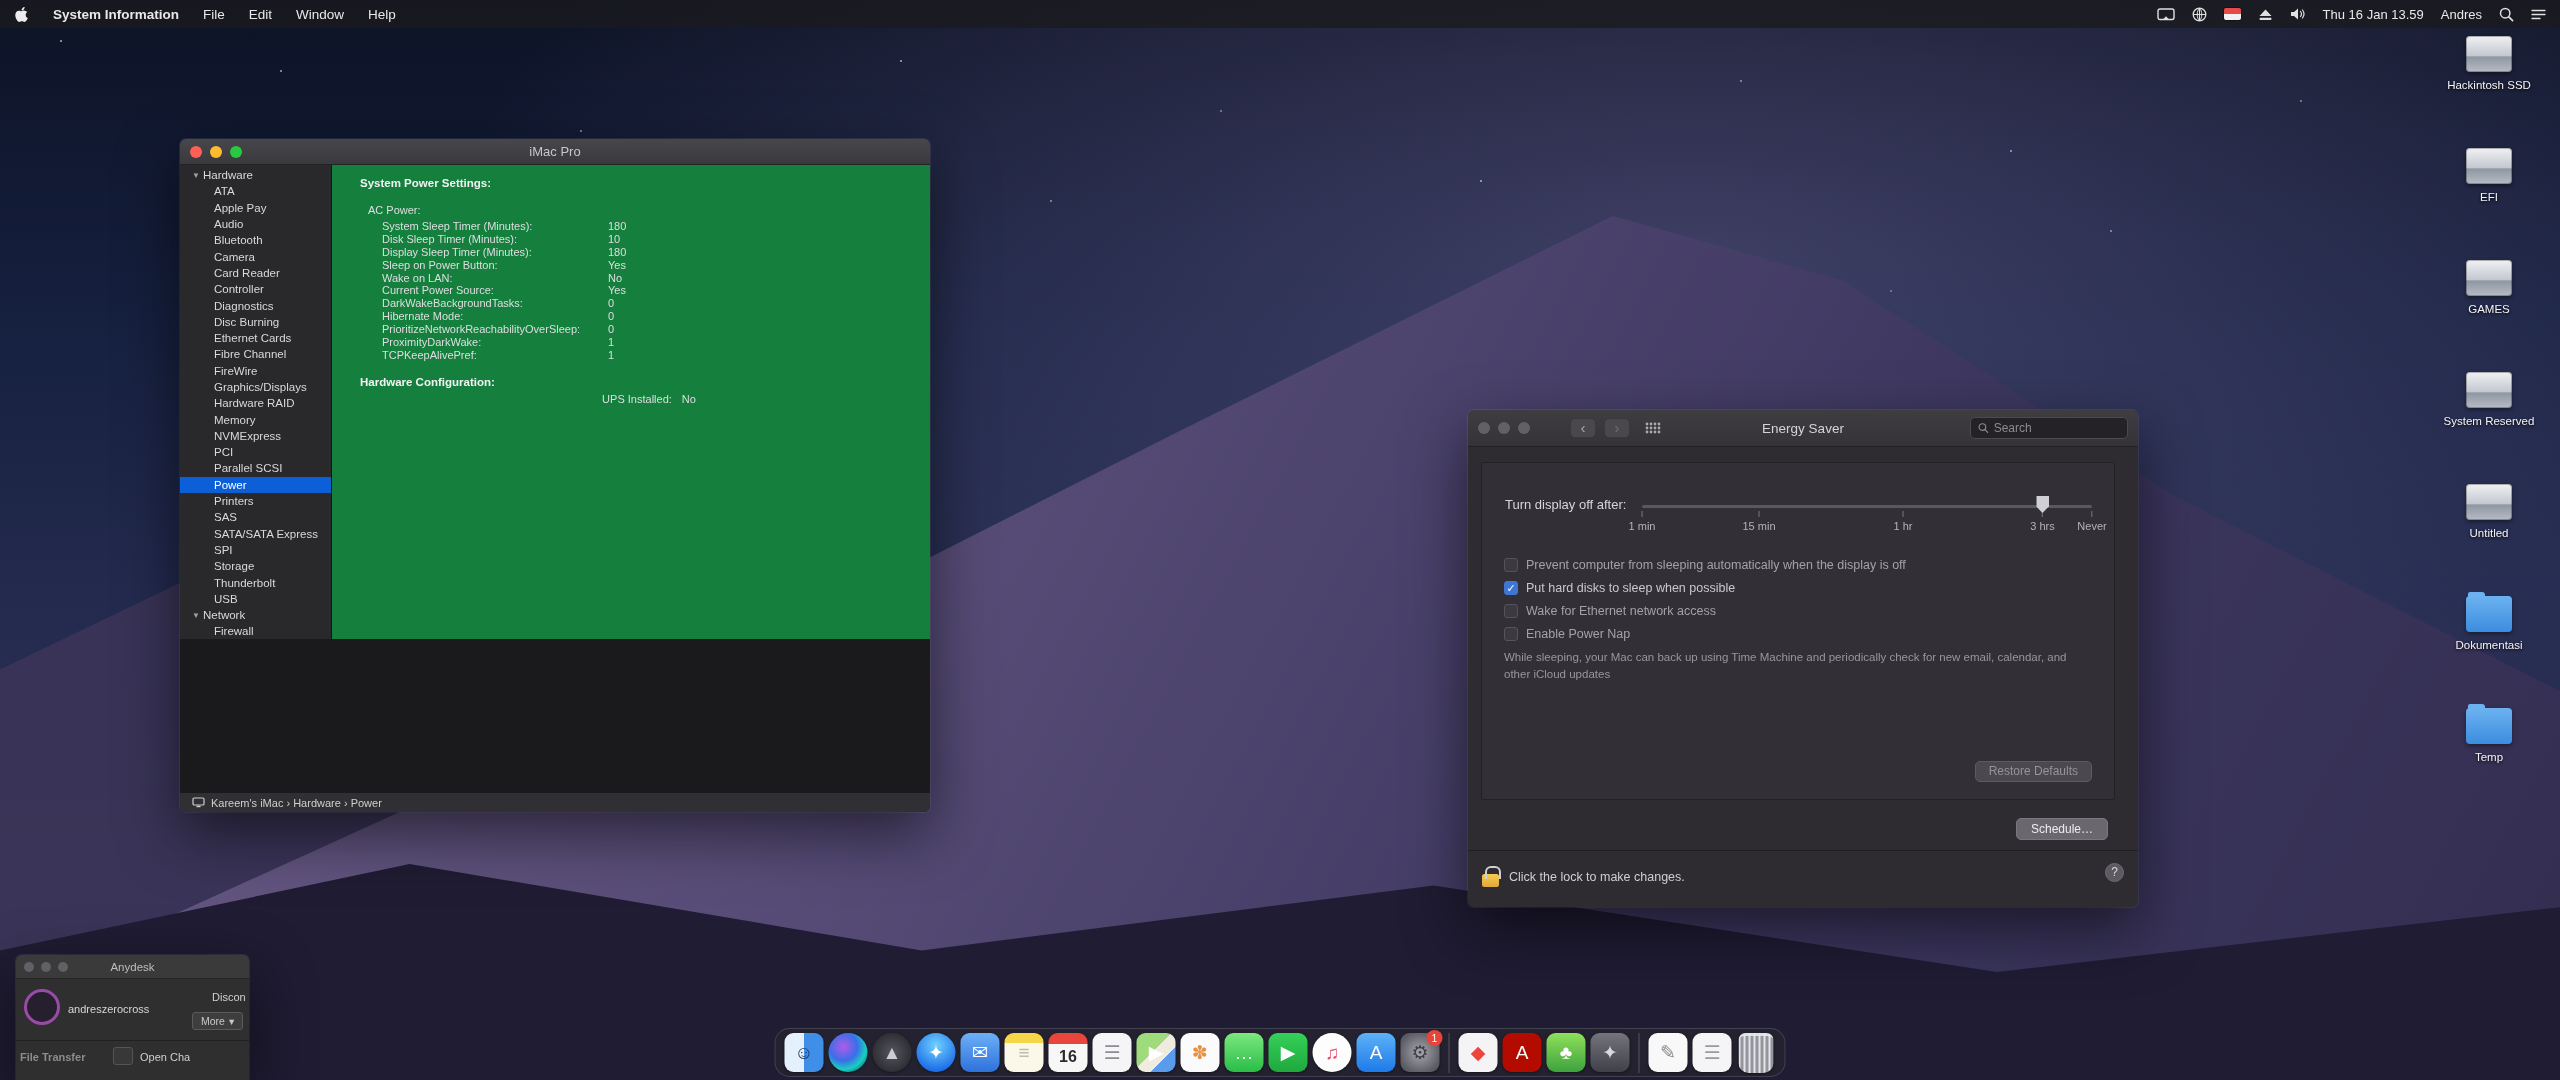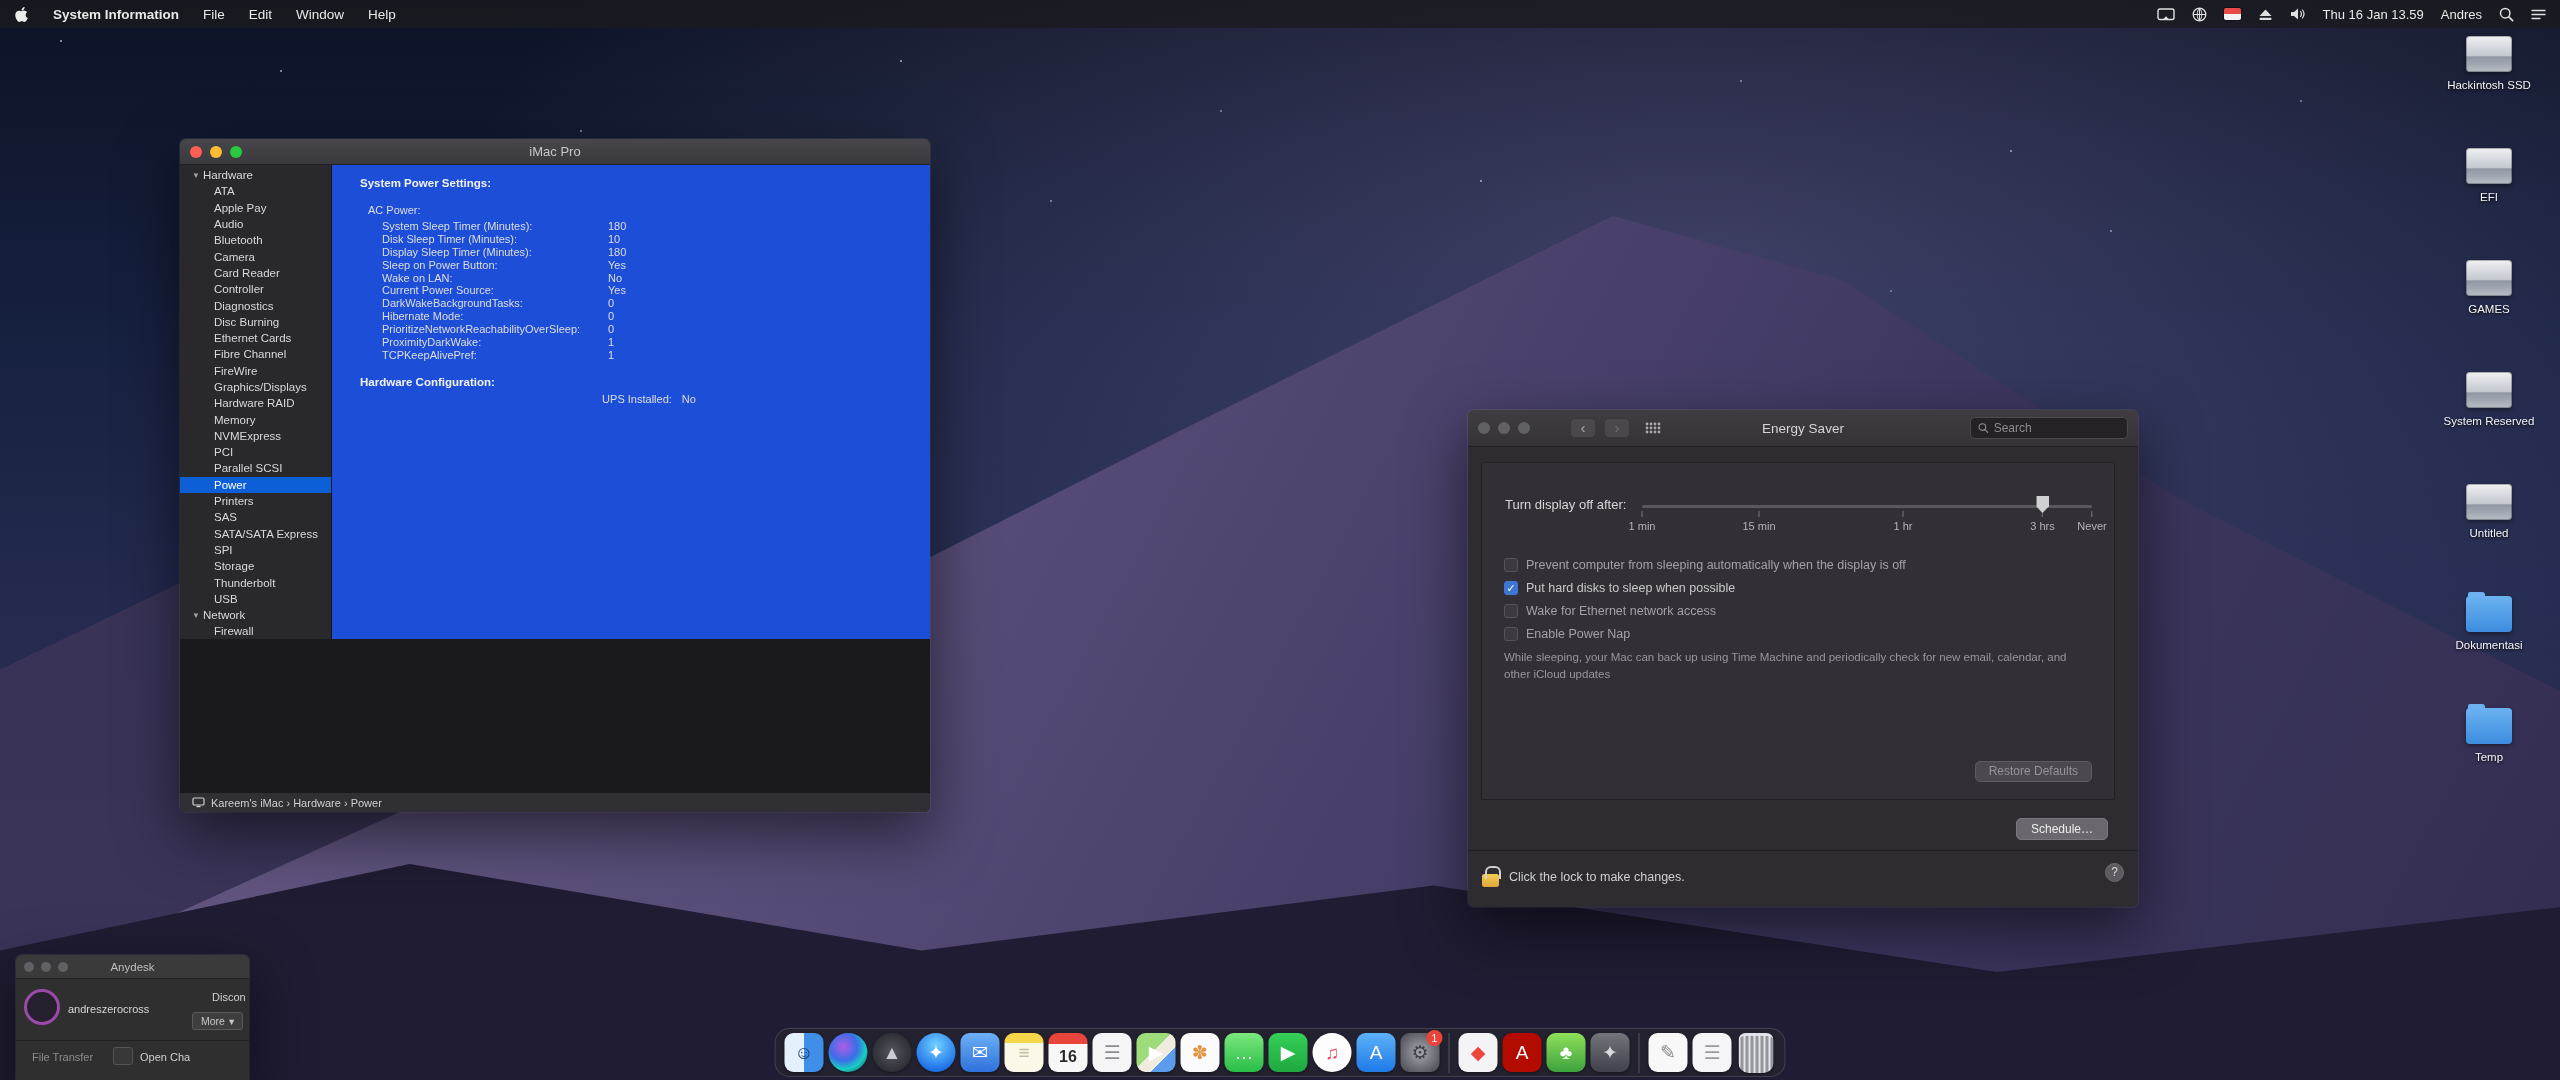--- a/index.html
+++ b/index.html
@@ -42,21 +42,21 @@
   #sysinfo { left:180px; top:139px; width:750px; height:673px; background:#1a1a1c; }
   #sysinfo .titlebar { height:26px; background:linear-gradient(180deg,#47474b,#3a3a3e); border-bottom:1px solid #232326;
                        display:flex; align-items:center; padding:0 10px; gap:8px; position:relative; }
   #sysinfo .tb-title { position:absolute; left:0; right:0; text-align:center; font-size:13px; color:#c6c6c8; }
   #sysinfo .body { display:flex; height:474px; }
   .sidebar { width:152px; background:#29292c; border-right:1px solid #151517; padding-top:2px; overflow:hidden; }
   .sb-row { height:16.3px; display:flex; align-items:center; font-size:11.5px; color:#d9d9db; padding-left:23px; white-space:nowrap; cursor:default; }
   .sb-row .tri { width:11px; font-size:8px; color:#9f9fa4; flex:none; }
   .sb-row.group { padding-left:12px; }
   .sb-row.selected { background:#0c5fd7; color:#fff; }
-  .content { flex:1; background:#1d4ed8; color:#dedee0; font-size:11px; padding:12px 0 0 28px; }
+  .content { flex:1; background:#15803d; color:#dedee0; font-size:11px; padding:12px 0 0 28px; }
   .c-head { font-weight:bold; font-size:11.5px; color:#f2f2f3; }
   .group-label { margin:15px 0 4px 8px; }
   .kv-rows { margin-left:22px; }
   .kv { position:relative; height:12.9px; line-height:12.9px; white-space:nowrap; }
   .kv .v { position:absolute; left:226px; }
   .c-head2 { margin-top:14px; }
   .ups-row { margin:5px 0 0 8px; display:flex; gap:10px;justify-content:center; }
   #sysinfo .statusbar { position:absolute; left:0; right:0; bottom:0; height:20px; background:#302f33; border-top:1px solid #1a191c;
                         display:flex; align-items:center; gap:6px; padding-left:12px; font-size:11px; color:#cfcfd1; }
 
@@ -109,21 +109,21 @@
   #anydesk .titlebar { height:24px; background:#3a3a3a; border-bottom:1px solid #242424; display:flex; align-items:center;
                        padding:0 8px; gap:7px; position:relative; }
   #anydesk .tl { width:10px; height:10px; }
   #anydesk .tb-title { position:absolute; left:0; right:0; text-align:center; font-size:11.5px; color:#bdbdbd; }
   .ad-avatar { position:absolute; left:8px; top:34px; width:36px; height:36px; border-radius:50%; background:#261f2d; border:3px solid #9a4aa8; }
   .ad-user { position:absolute; left:52px; top:48px; font-size:11px; color:#d6d6d6; }
   .ad-disconnect { position:absolute; left:196px; top:36px; font-size:11px; color:#d0d0d0; white-space:nowrap; }
   .ad-more { position:absolute; left:176px; top:57px; padding:2px 8px; background:#3e3e3e; border:1px solid #5a5a5a; border-radius:3px;
              font-size:10.5px; color:#c8c8c8; display:flex; gap:4px; align-items:center; white-space:nowrap; }
   .ad-sep { position:absolute; left:0; right:0; top:85px; height:1px; background:#202020; }
-  .ad-ft { position:absolute; left:16px; top:96px; font-size:11px; color:#8c8c8c; white-space:nowrap; }
+  .ad-ft { position:absolute; left:4px; top:96px; font-size:11px; color:#8c8c8c; white-space:nowrap;font-weight:bold; }
   .ad-box { position:absolute; left:97px; top:92px; width:20px; height:18px; background:#383838; border:1px solid #555; border-radius:3px; }
   .ad-open { position:absolute; left:124px; top:96px; font-size:11px; color:#d0d0d0; white-space:nowrap; }
 
   
   #desktop-icons { position:absolute; right:10px; top:36px; width:122px; display:flex; flex-direction:column; align-items:center; z-index:5; }
   .desk-item { height:112px; display:flex; flex-direction:column; align-items:center; width:100%; }
   .d-icon { width:46px; height:36px; border-radius:4px; margin-bottom:7px;
             background:linear-gradient(180deg,#f0f1f3,#c3c8d0 55%,#8f96a3 58%,#b7bcc4);
             box-shadow:inset 0 0 0 1px rgba(0,0,0,.28), 0 2px 4px rgba(0,0,0,.4); position:relative; }
   .d-icon.folder { background:linear-gradient(180deg,#6cb2f1,#3c8ddf); box-shadow:0 2px 4px rgba(0,0,0,.4); }

